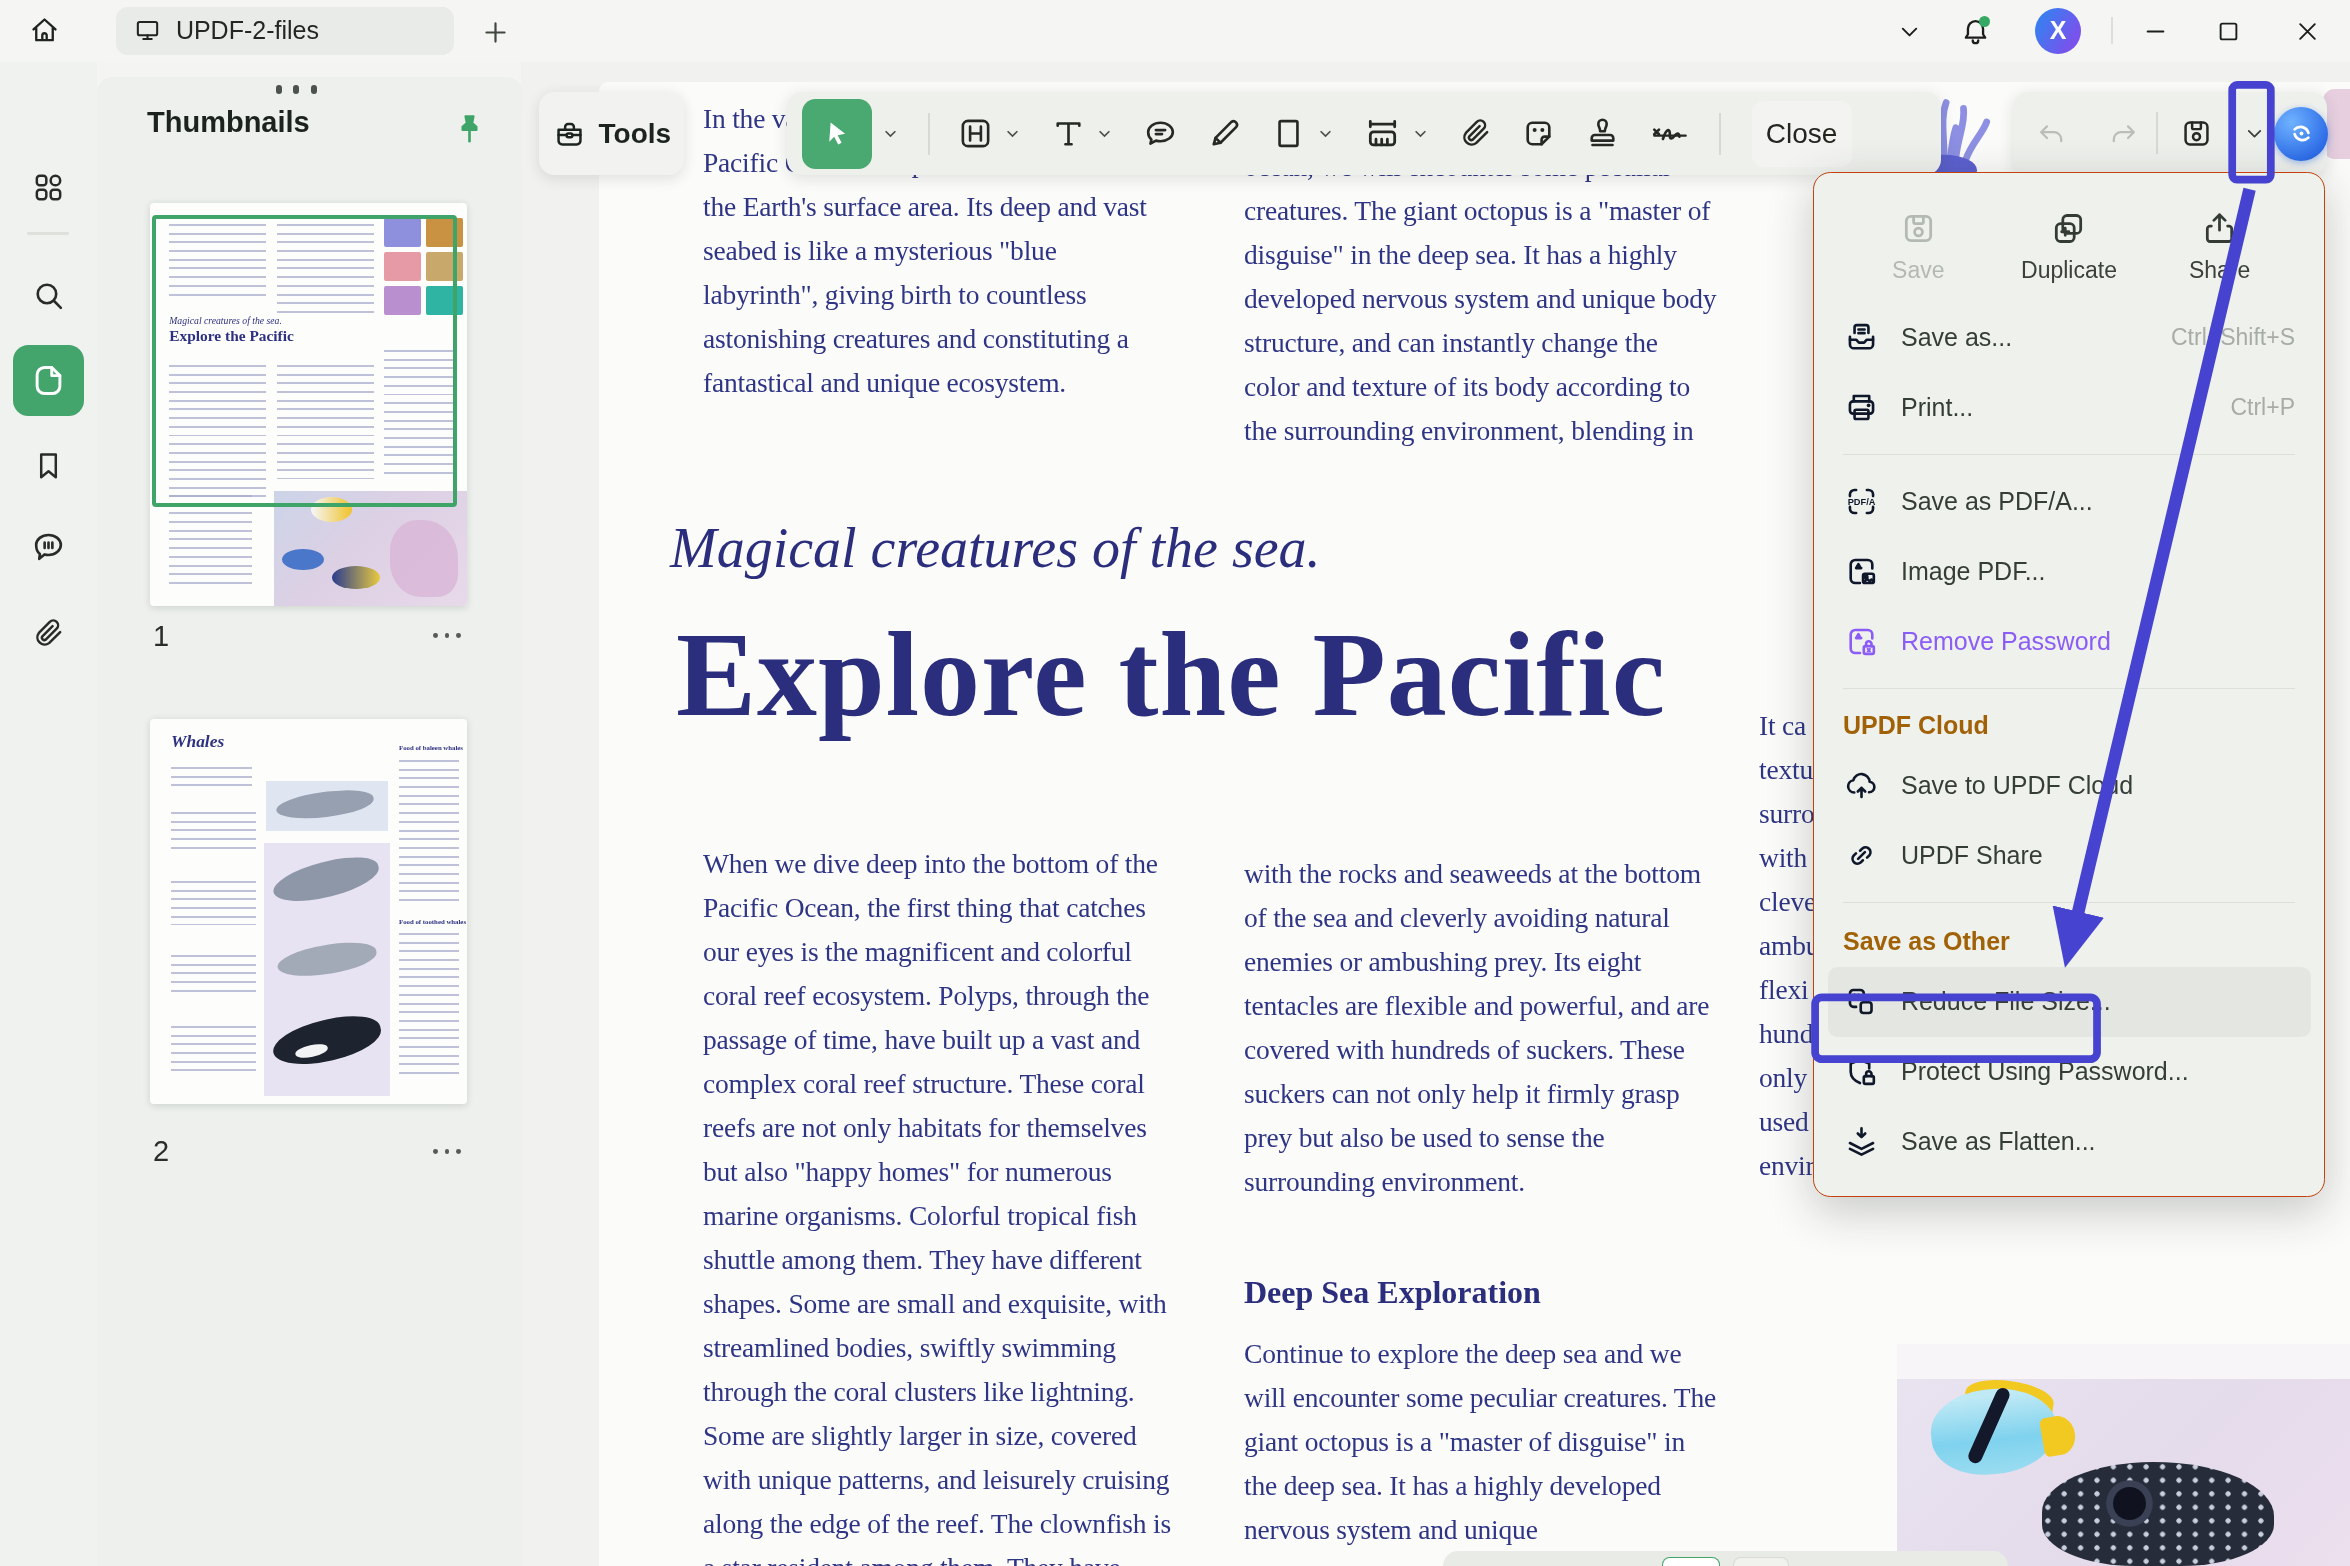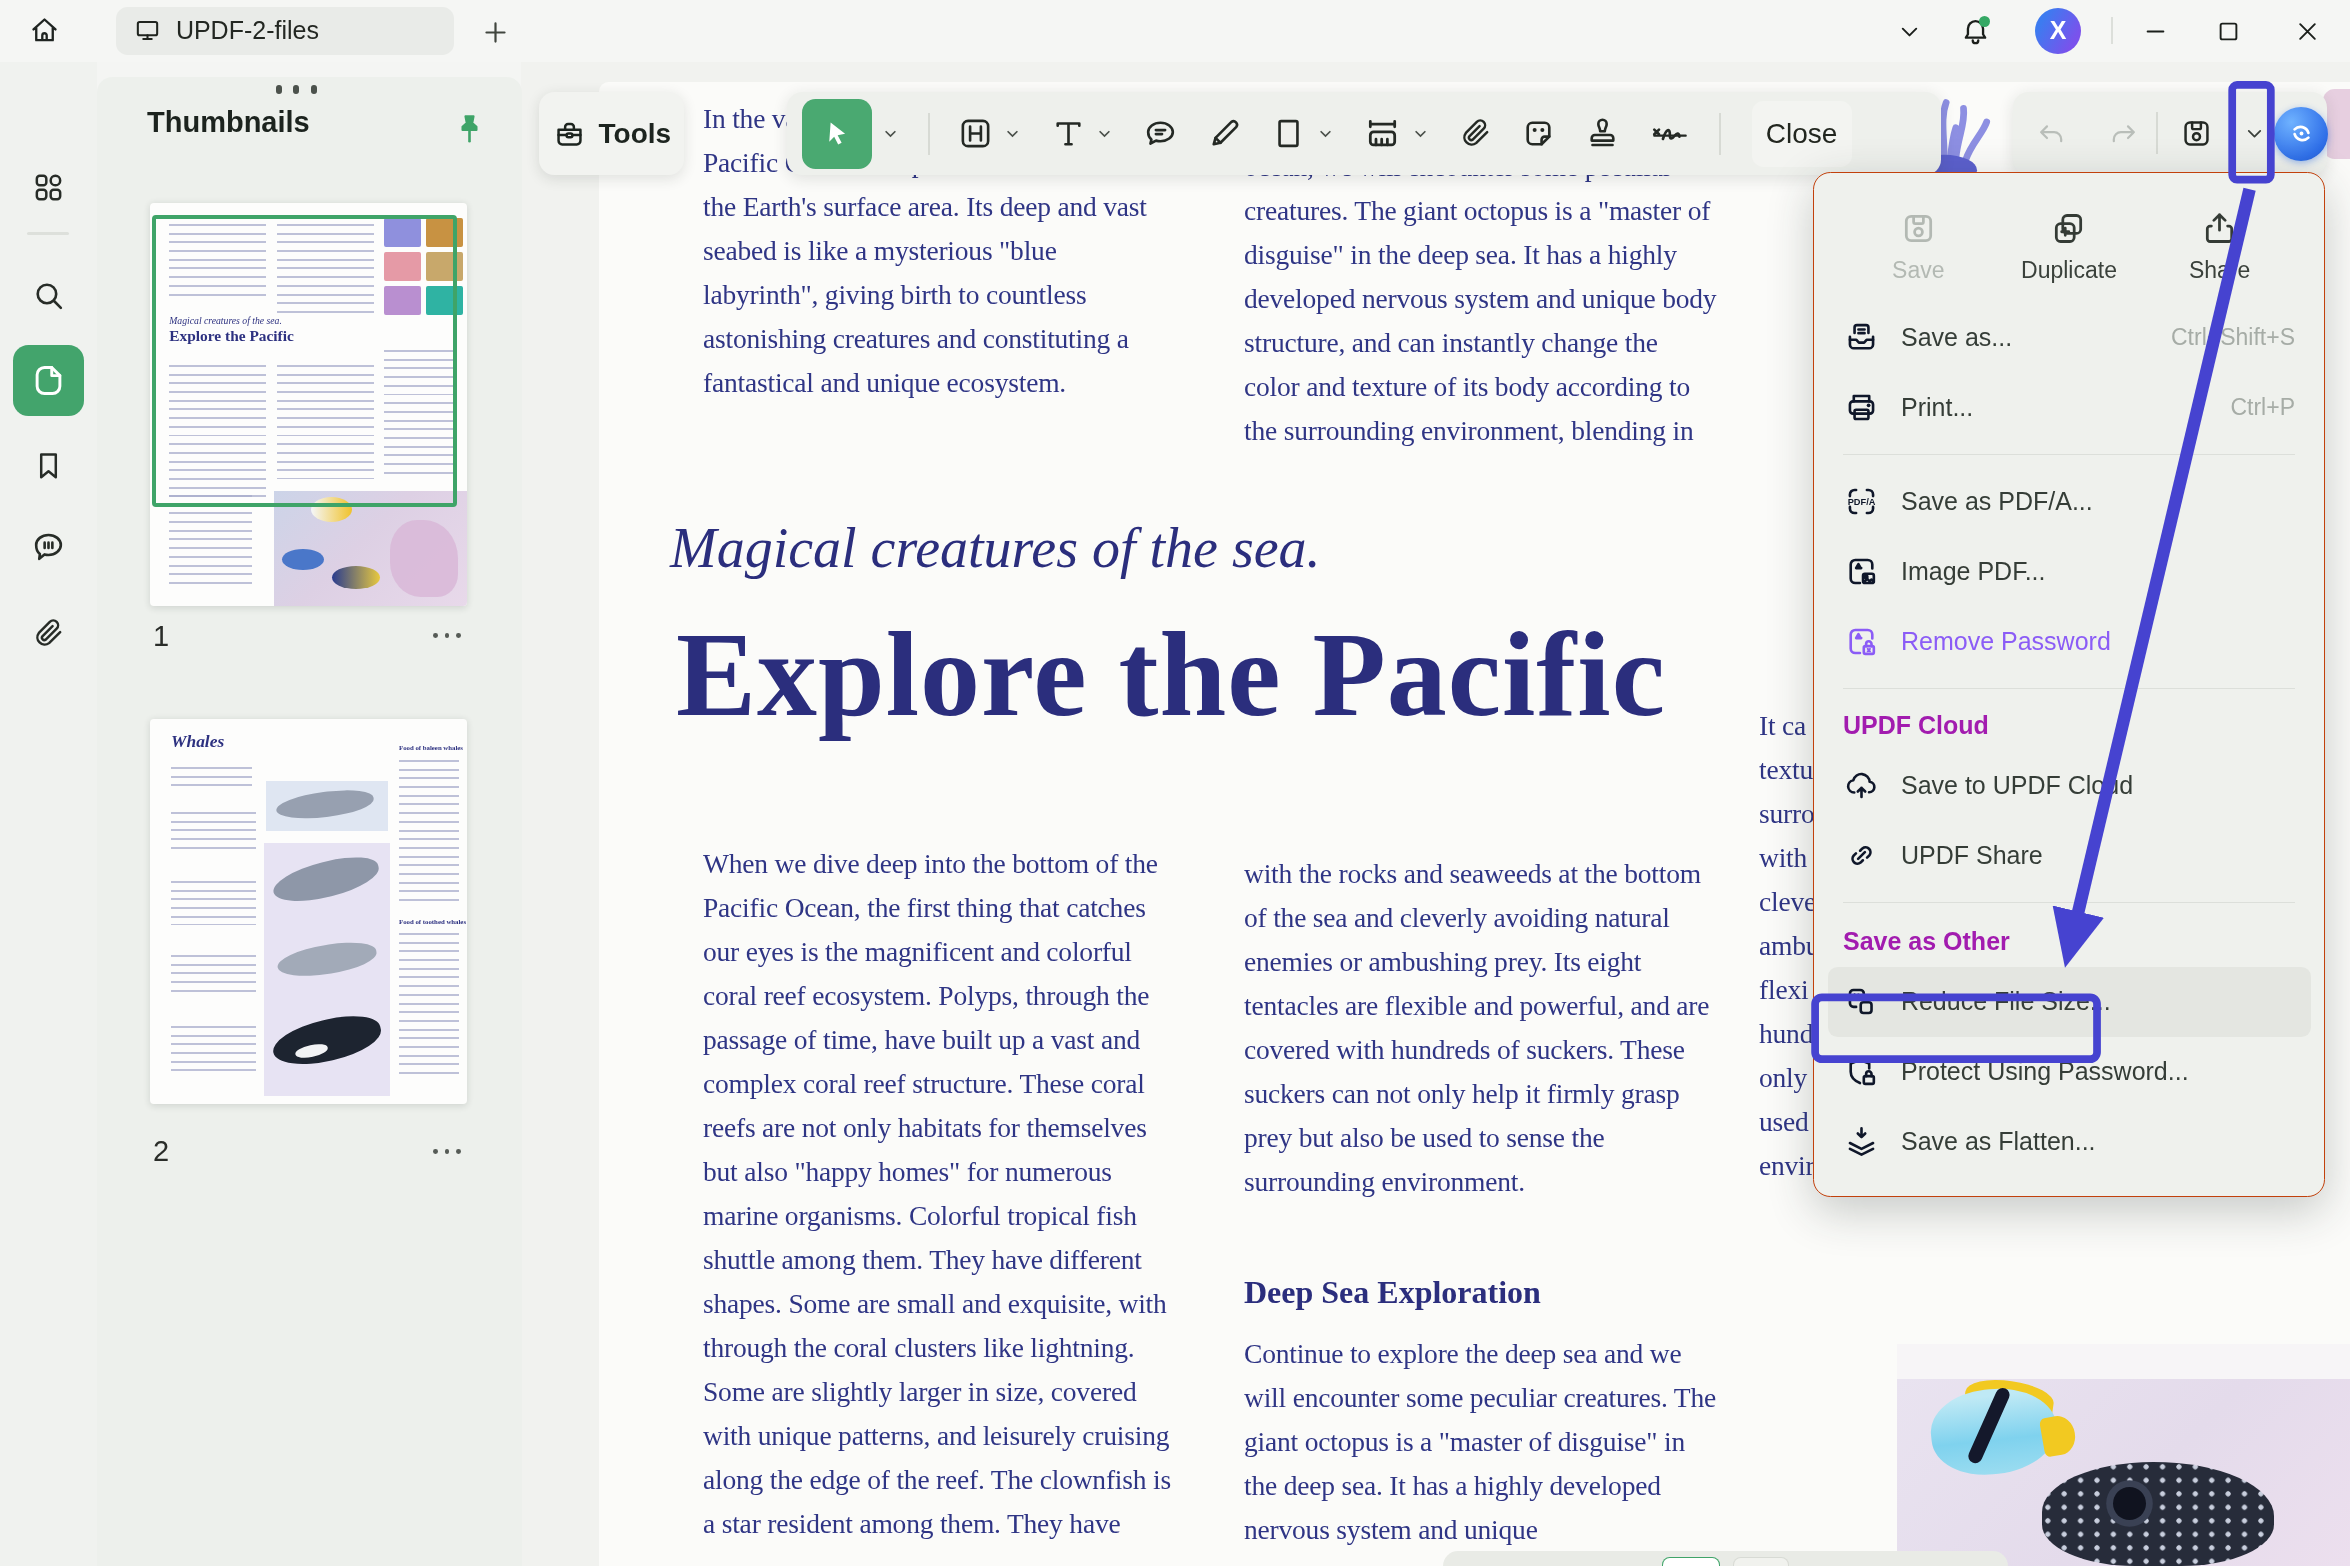--- a/index.html
+++ b/index.html
@@ -104,21 +104,21 @@
   .quick{display:flex;flex-direction:column;align-items:center;gap:9.7px;width:126px;color:#343b35;}
   .quick .qlabel{font-size:23px;color:#3a413b;}
   .quick.disabled{color:#b3b9b3;}
   .quick.disabled .qlabel{color:#b3b9b3;}
   .mrow{height:70px;display:flex;align-items:center;padding:0 29px 0 29px;gap:21px;position:relative;}
   .micon{width:37px;height:37px;color:#0f172a;flex:none;display:flex;align-items:center;justify-content:center;}
   .mlabel{font-size:25px;color:#353d37;}
   .mshort{margin-left:auto;font-size:23px;color:#a6aca6;}
   .mrow.disabled .mlabel,.mrow.disabled .micon{color:#8b5cf6;}
   .mdivider{height:1px;background:#dcdfda;margin:11.6px 29px;}
-  .msection{height:50px;display:flex;align-items:center;padding:0 29px;font-size:25px;font-weight:bold;color:#a21caf;}
+  .msection{height:50px;display:flex;align-items:center;padding:0 29px;font-size:25px;font-weight:bold;color:#a16207;}
   .mrow.hl{background:#e4e6e1;border-radius:9.7px;margin:0 13.5px;padding:0 15.4px 0 15.4px;}
 
   
   .bottombar{left:1443px;top:1551px;width:565px;height:15.4px;background:#e9ebe6;border-radius:17.4px 17.4px 0 0;z-index:45;}
   .bb-green{left:219px;top:5.8px;width:56px;height:9.7px;border-radius:7.7px 7.7px 0 0;border:1.9px solid #3fa468;border-bottom:none;background:#fff;}
   .bb-gray{left:290px;top:5.8px;width:54px;height:9.7px;border-radius:7.7px 7.7px 0 0;border:1.9px solid #d8dbd5;border-bottom:none;background:#f1f2ee;}
 
   .overlay{left:0;top:0;width:2350px;height:1566px;z-index:60;pointer-events:none;}
 </style>
 </head>
@@ -319,20 +319,21 @@
     <div class="ln">Pacific Ocean, the first thing that catches</div>
     <div class="ln">our eyes is the magnificent and colorful</div>
     <div class="ln">coral reef ecosystem. Polyps, through the</div>
     <div class="ln">passage of time, have built up a vast and</div>
     <div class="ln">complex coral reef structure. These coral</div>
     <div class="ln">reefs are not only habitats for themselves</div>
     <div class="ln">but also "happy homes" for numerous</div>
     <div class="ln">marine organisms. Colorful tropical fish</div>
     <div class="ln">shuttle among them. They have different</div>
     <div class="ln">shapes. Some are small and exquisite, with</div>
+    <div class="ln">streamlined bodies, swiftly swimming</div>
     <div class="ln">through the coral clusters like lightning.</div>
     <div class="ln">Some are slightly larger in size, covered</div>
     <div class="ln">with unique patterns, and leisurely cruising</div>
     <div class="ln">along the edge of the reef. The clownfish is</div>
     <div class="ln">a star resident among them. They have</div>
   </div>
 <div class="abs doccol" style="left:1244px;top:852px;">
     <div class="ln">with the rocks and seaweeds at the bottom</div>
     <div class="ln">of the sea and cleverly avoiding natural</div>
     <div class="ln">enemies or ambushing prey. Its eight</div>

